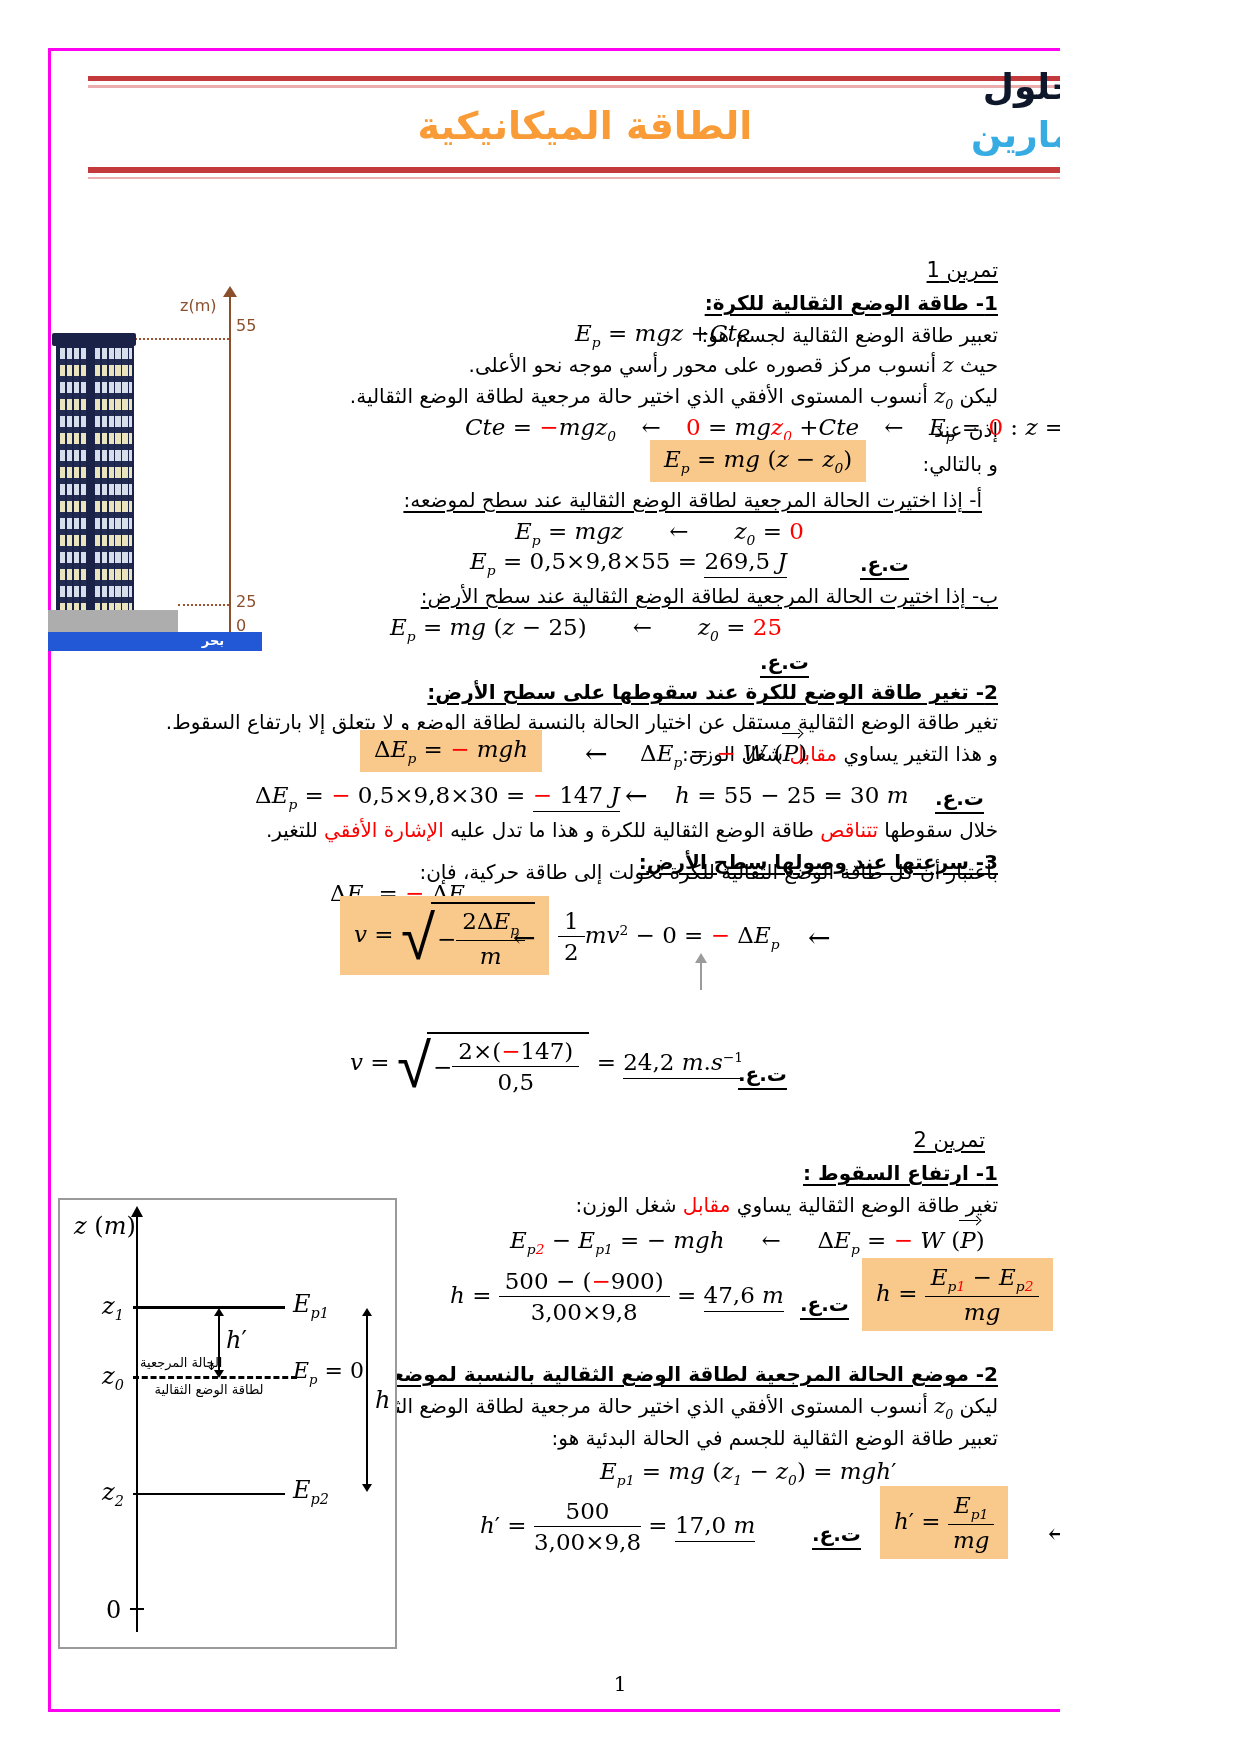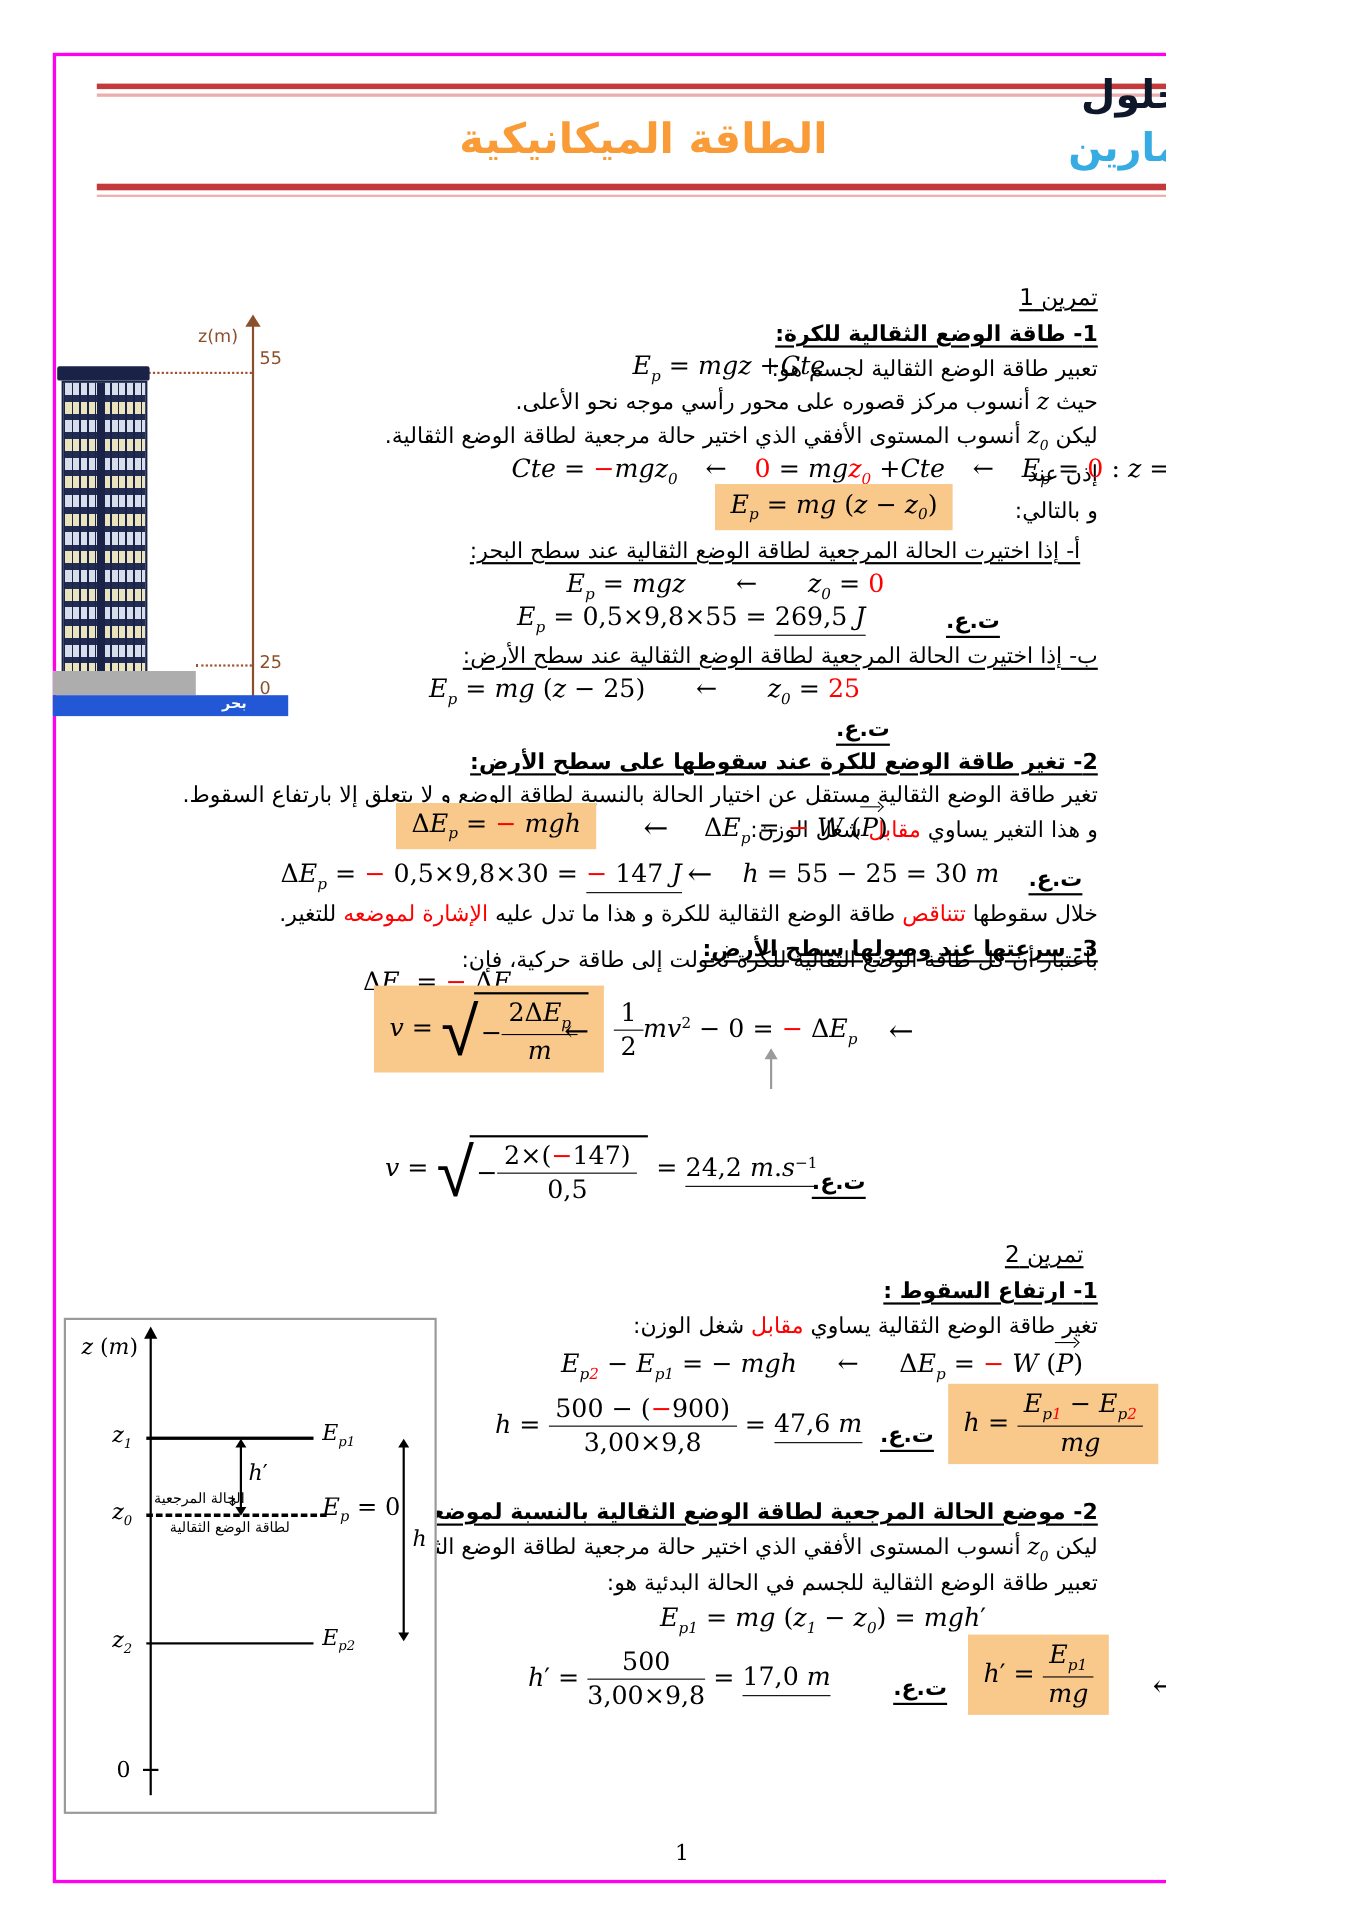--- a/index.html
+++ b/index.html
@@ -34,21 +34,21 @@
               border-top:1.6px solid #000;border-right:1.6px solid #000;transform:rotate(45deg);}
   .hl{background:#F9C88B;padding:6px 14px;display:inline-block;}
   .arrow{font-size:27px;font-family:"DejaVu Serif",serif;}
   .taa{position:absolute;direction:rtl;font-size:20px;font-weight:bold;border-bottom:2px solid #000;
        padding-bottom:2px;}
   
   .rule{position:absolute;left:88px;width:1016px;}
   .callout{position:absolute;border:1.6px solid #A9A9A9;background:#fff;font-size:17px;
            padding:7px 16px;direction:rtl;white-space:nowrap;}
   .figlabel{position:absolute;font-size:16px;color:#8C4F2B;font-family:"DejaVu Sans",sans-serif;}
-  .dmath{position:absolute;font-size:20px;white-space:nowrap;font-family:"DejaVu Serif",serif;}
+  .dmath{position:absolute;font-size:24px;white-space:nowrap;font-family:"DejaVu Serif",serif;}
   .tri{position:absolute;width:0;height:0;}
 </style>
 </head>
 <body>
 
 <div class="page">
 
   <div class="abs" style="left:48px;top:48px;width:1140px;height:1658px;border:3px solid #FF00F0;"></div>
 
   <div class="rule" style="top:76px;height:5px;background:#C4393B;"></div>
@@ -95,21 +95,21 @@
   <div class="aline" style="right:62px;top:384px;"><span class="at">ليكن </span><span class="mltr" dir="ltr"><span class="mi">z</span><span class="msub">0</span></span><span class="at"> أنسوب المستوى الأفقي الذي اختير حالة مرجعية لطاقة الوضع الثقالية.</span></div>
 
   <div class="aline" style="right:62px;top:418px;">إذن عند</div>
   <div class="math" style="left:465px;top:414px;"><span class="mi">Cte</span><span class="mt"> = </span><span class="mt mr">−</span><span class="mi">mgz</span><span class="msub">0</span><span class="" style="display: inline-block; width: 1.1em;"></span><span class="mt">←</span><span class="" style="display: inline-block; width: 1.1em;"></span><span class="mt mr">0</span><span class="mt"> = </span><span class="mi">mg</span><span class="mi mr">z</span><span class="msub mr">0</span><span class="mt"> +</span><span class="mi">Cte</span><span class="" style="display: inline-block; width: 1.1em;"></span><span class="mt">←</span><span class="" style="display: inline-block; width: 1.1em;"></span><span class="mi">E</span><span class="msub">p</span><span class="mt"> = </span><span class="mt mr">0</span><span class="mt"> : </span><span class="mi">z</span><span class="mt"> = </span><span class="mi mr">z</span><span class="msub mr">0</span></div>
 
   <div class="aline" style="right:62px;top:452px;">و بالتالي:</div>
   <div class="abs hl" style="left:650px;top:440px;">
     <span class="math" style="position:static;"><span class="mi">E</span><span class="msub">p</span><span class="mt"> = </span><span class="mi">mg</span><span class="mt"> (</span><span class="mi">z</span><span class="mt"> − </span><span class="mi">z</span><span class="msub">0</span><span class="mt">)</span></span>
   </div>
 
-  <div class="aline hu" style="right:78px;top:488px;">أ- إذا اختيرت الحالة المرجعية لطاقة الوضع الثقالية عند سطح البحر:</div>
+  <div class="aline hu" style="right:78px;top:488px;">أ- إذا اختيرت الحالة المرجعية لطاقة الوضع الثقالية عند سطح لموضعه:</div>
   <div class="math" style="left:515px;top:518px;"><span class="mi">E</span><span class="msub">p</span><span class="mt"> = </span><span class="mi">mgz</span><span class="" style="display: inline-block; width: 2em;"></span><span class="mt">←</span><span class="" style="display: inline-block; width: 2em;"></span><span class="mi">z</span><span class="msub">0</span><span class="mt"> = </span><span class="mt mr">0</span></div>
 
   <div class="taa" style="left:860px;top:552px;">ت.ع.</div>
   <div class="math" style="left:470px;top:548px;"><span class="mi">E</span><span class="msub">p</span><span class="mt"> = 0,5×9,8×55 = </span><span class="mund"><span class="mt">269,5 </span><span class="mi">J</span></span></div>
 
   <div class="aline hu" style="right:62px;top:584px;">ب- إذا اختيرت الحالة المرجعية لطاقة الوضع الثقالية عند سطح الأرض:</div>
   <div class="math" style="left:390px;top:614px;"><span class="mi">E</span><span class="msub">p</span><span class="mt"> = </span><span class="mi">mg</span><span class="mt"> (</span><span class="mi">z</span><span class="mt"> − 25)</span><span class="" style="display: inline-block; width: 2em;"></span><span class="mt">←</span><span class="" style="display: inline-block; width: 2em;"></span><span class="mi">z</span><span class="msub">0</span><span class="mt"> = </span><span class="mt mr">25</span></div>
 
   <div class="taa" style="left:760px;top:650px;">ت.ع.</div>
 
@@ -121,21 +121,21 @@
   <div class="math arrow" style="left:585px;top:738px;">←</div>
   <div class="abs hl" style="left:360px;top:730px;">
     <span class="math" style="position:static;"><span class="mt">Δ</span><span class="mi">E</span><span class="msub">p</span><span class="mt"> = </span><span class="mt mr">− </span><span class="mi">mgh</span></span>
   </div>
 
   <div class="taa" style="left:935px;top:786px;">ت.ع.</div>
   <div class="math" style="left:675px;top:782px;"><span class="mi">h</span><span class="mt"> = 55 − 25 = 30 </span><span class="mi">m</span></div>
   <div class="math arrow" style="left:625px;top:780px;">←</div>
   <div class="math" style="left:255px;top:782px;"><span class="mt">Δ</span><span class="mi">E</span><span class="msub">p</span><span class="mt"> = </span><span class="mt mr">− </span><span class="mt">0,5×9,8×30 = </span><span class="mund"><span class="mt mr">− </span><span class="mt">147 </span><span class="mi">J</span></span></div>
 
-  <div class="aline" style="right:62px;top:818px;"><span class="at">خلال سقوطها </span><span class="at mr">تتناقص</span><span class="at"> طاقة الوضع الثقالية للكرة و هذا ما تدل عليه </span><span class="at mr">الإشارة لموضعه</span><span class="at"> للتغير.</span></div>
+  <div class="aline" style="right:62px;top:818px;"><span class="at">خلال سقوطها </span><span class="at mr">تتناقص</span><span class="at"> طاقة الوضع الثقالية للكرة و هذا ما تدل عليه </span><span class="at mr">الإشارة الأفقي</span><span class="at"> للتغير.</span></div>
   <div class="aline bold hu" style="right:62px;top:850px;">3- سرعتها عند وصولها سطح الأرض:</div>
 
   <div class="aline" style="right:62px;top:860px;">باعتبار أن كل طاقة الوضع الثقالية للكرة تحولت إلى طاقة حركية، فإن:</div>
   <div class="math" style="left:330px;top:880px;"><span class="mt">Δ</span><span class="mi">E</span><span class="msub">c</span><span class="mt"> = </span><span class="mt mr">− </span><span class="mt">Δ</span><span class="mi">E</span><span class="msub">p</span></div>
 
   <div class="abs hl" style="left:340px;top:896px;">
     <span class="math" style="position:static;"><span class="mi">v</span><span class="mt"> = </span><span class="sqrt">
           <span class="rad">√</span>
           <span class="cnt">
             <span class="mt">− </span>

